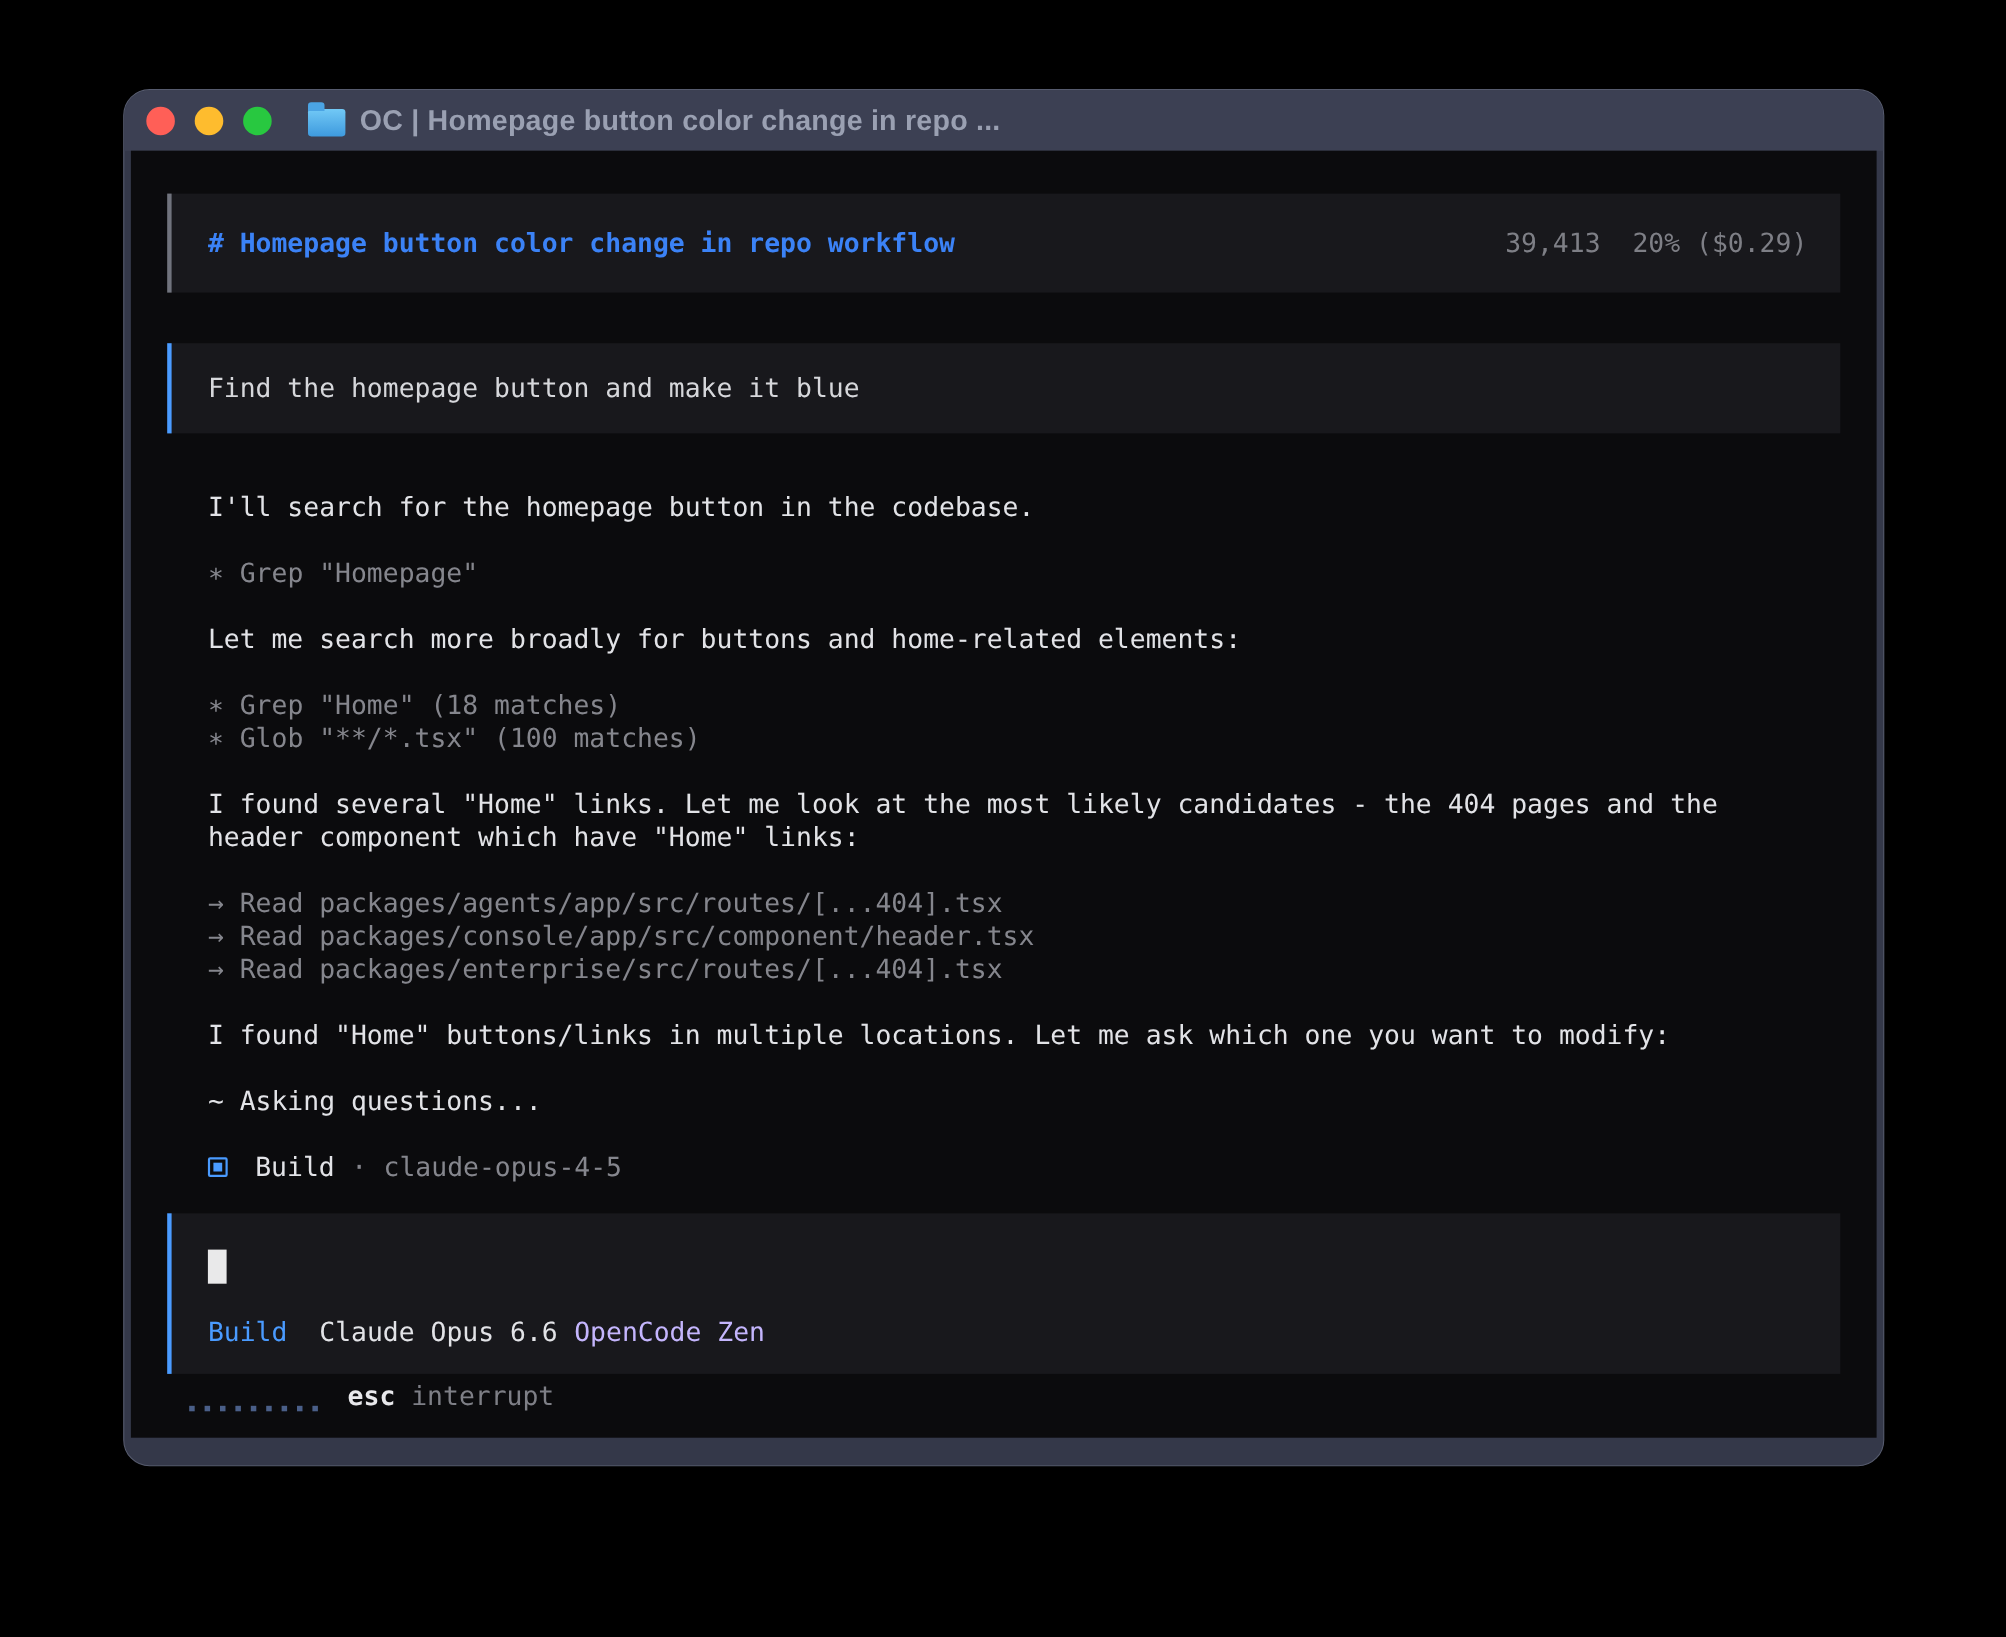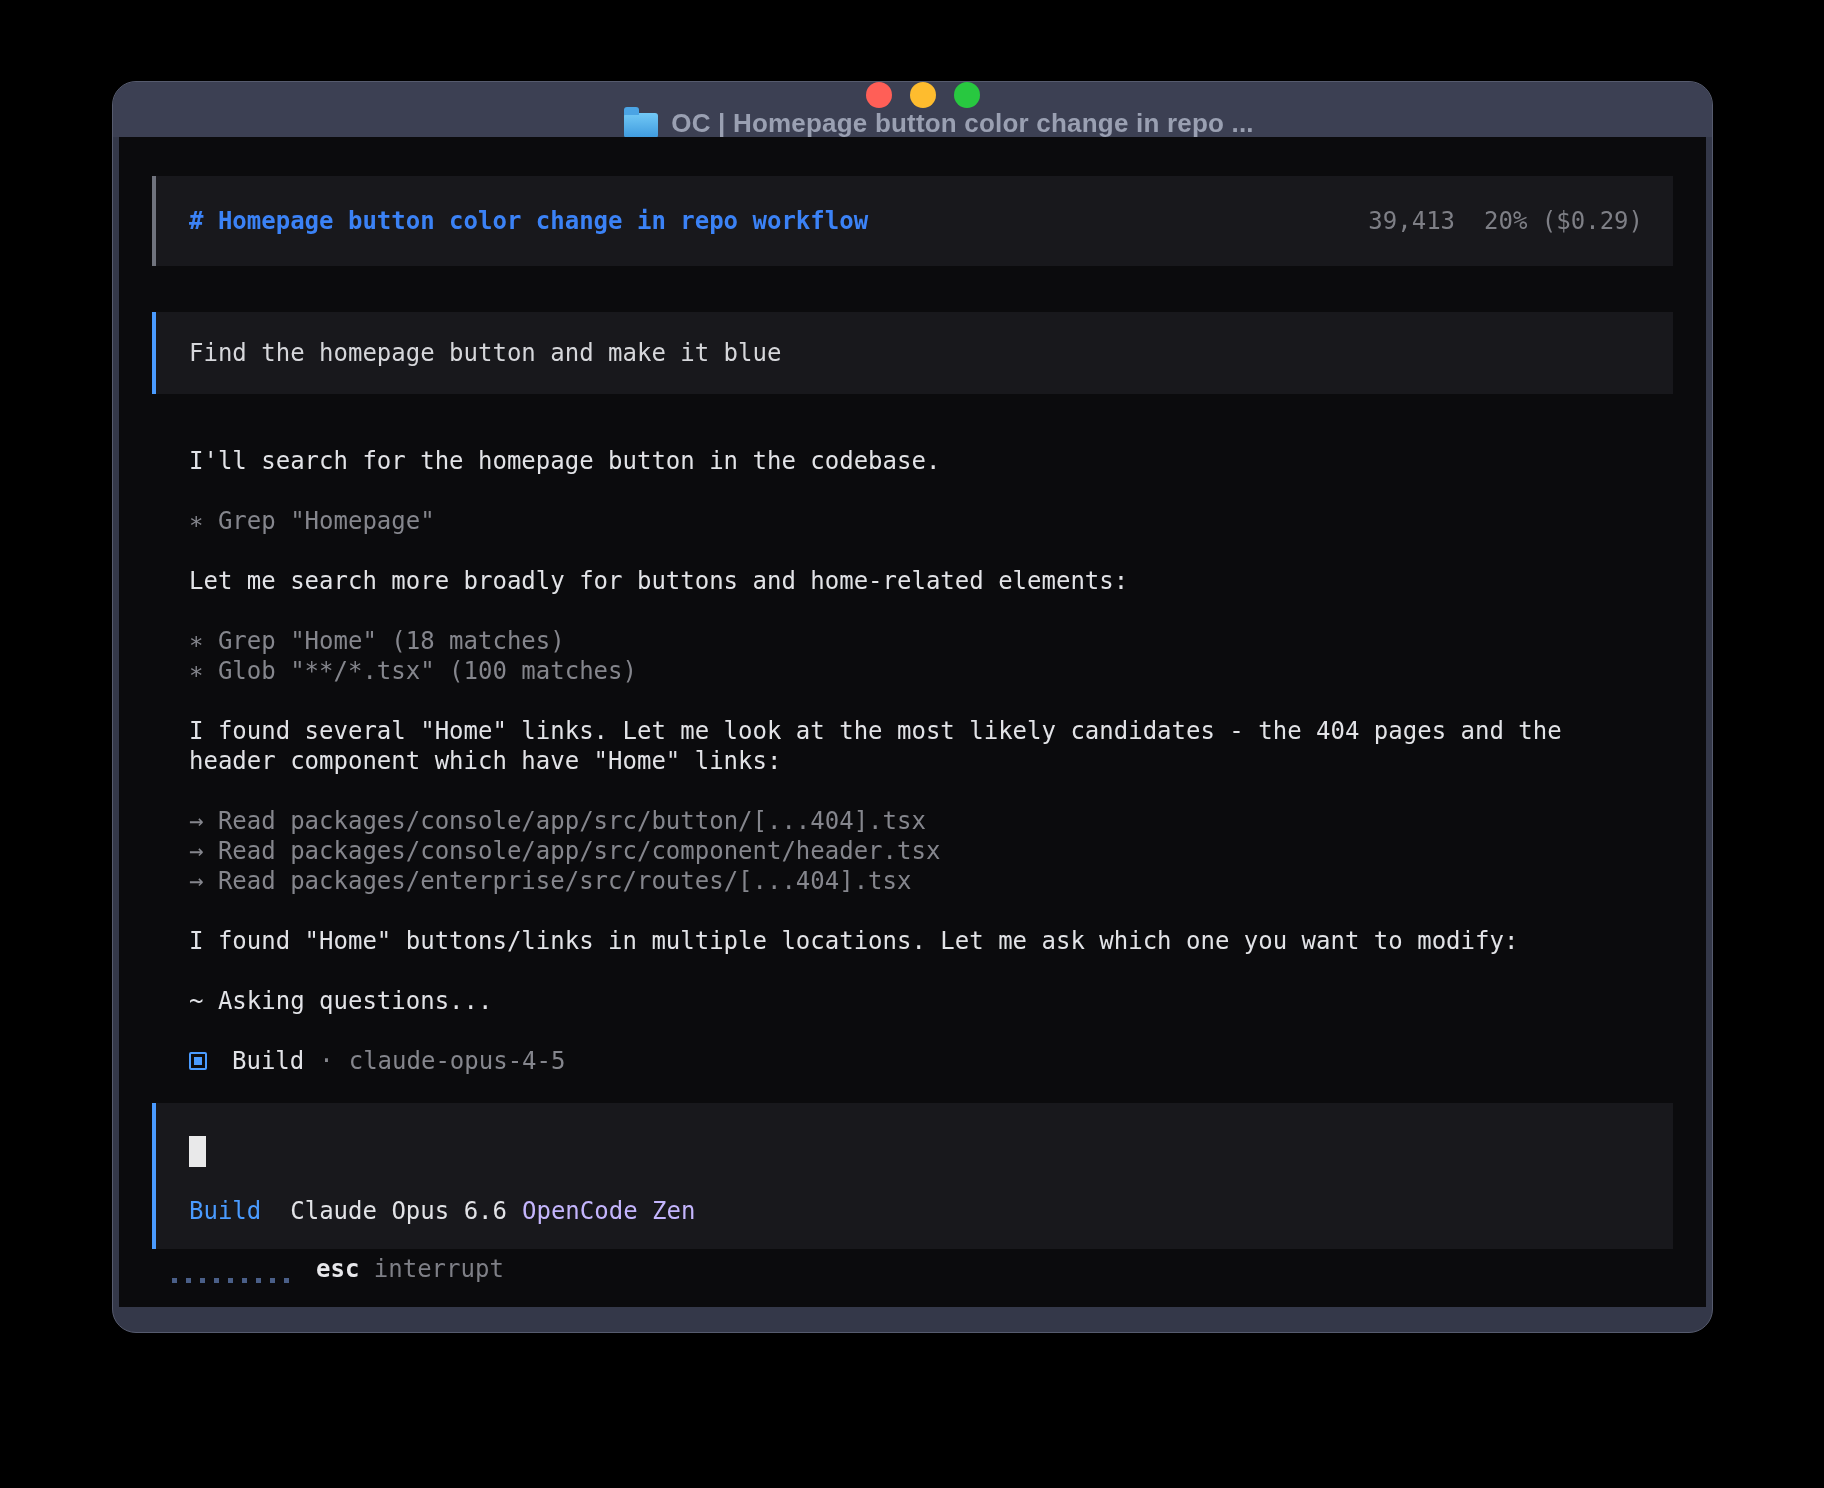--- a/index.html
+++ b/index.html
@@ -7,21 +7,21 @@
   body { font-family:"DejaVu Sans Mono","Liberation Mono",monospace; font-size:24px; }
 
   .window {
     position:absolute; left:112px; top:81px; width:1601px; height:1252px;
     background:#343849; border:1px solid #565b6e; border-radius:24px;
     box-shadow:0 22px 60px rgba(0,0,0,.6);
   }
   .titlebar {
     position:absolute; left:0; top:0; right:0; height:55px;
     display:flex; align-items:center; padding-left:20px;
-    background:#3c4053; border-radius:23px 23px 0 0;flex-direction:column;
+    background:#3c4053; border-radius:23px 23px 0 0;
   }
   .lights { display:flex; gap:18px; align-items:center; }
   .light { width:26px; height:26px; border-radius:50%; }
   .light.red { background:#ff5f57; }
   .light.yellow { background:#febc2e; }
   .light.green { background:#28c840; }
   .title-wrap { display:flex; align-items:center; gap:13px; margin-left:33px; }
   .folder { width:34px; height:25px; position:relative; border-radius:3px;
     background:linear-gradient(#72c9f6,#3e9ade); margin-top:3px; }
   .folder::before { content:""; position:absolute; top:-6px; left:0; width:15px; height:8px;
@@ -120,21 +120,21 @@
         <div class="line tool"><span class="tool-prefix">∗</span><span> Grep "Homepage"</span></div>
         <div class="line blank"></div>
         <div class="line text">Let me search more broadly for buttons and home-related elements:</div>
         <div class="line blank"></div>
         <div class="line tool"><span class="tool-prefix">∗</span><span> Grep "Home" (18 matches)</span></div>
         <div class="line tool"><span class="tool-prefix">∗</span><span> Glob "**/*.tsx" (100 matches)</span></div>
         <div class="line blank"></div>
         <div class="line text">I found several "Home" links. Let me look at the most likely candidates - the 404 pages and the</div>
         <div class="line text">header component which have "Home" links:</div>
         <div class="line blank"></div>
-        <div class="line tool"><span class="tool-prefix">→</span><span> Read packages/console/app/src/button/[...404].tsx</span></div>
+        <div class="line tool"><span class="tool-prefix">→</span><span> Read packages/agents/app/src/routes/[...404].tsx</span></div>
         <div class="line tool"><span class="tool-prefix">→</span><span> Read packages/console/app/src/component/header.tsx</span></div>
         <div class="line tool"><span class="tool-prefix">→</span><span> Read packages/enterprise/src/routes/[...404].tsx</span></div>
         <div class="line blank"></div>
         <div class="line text">I found "Home" buttons/links in multiple locations. Let me ask which one you want to modify:</div>
         <div class="line blank"></div>
         <div class="line text">~ Asking questions...</div>
         <div class="line blank"></div>
         <div class="line agent-row"><span class="build-icon"><span class="inner"></span></span><span class="agent-name">Build</span><span class="agent-sep">·</span><span class="agent-model">claude-opus-4-5</span></div>
       </div>
 

